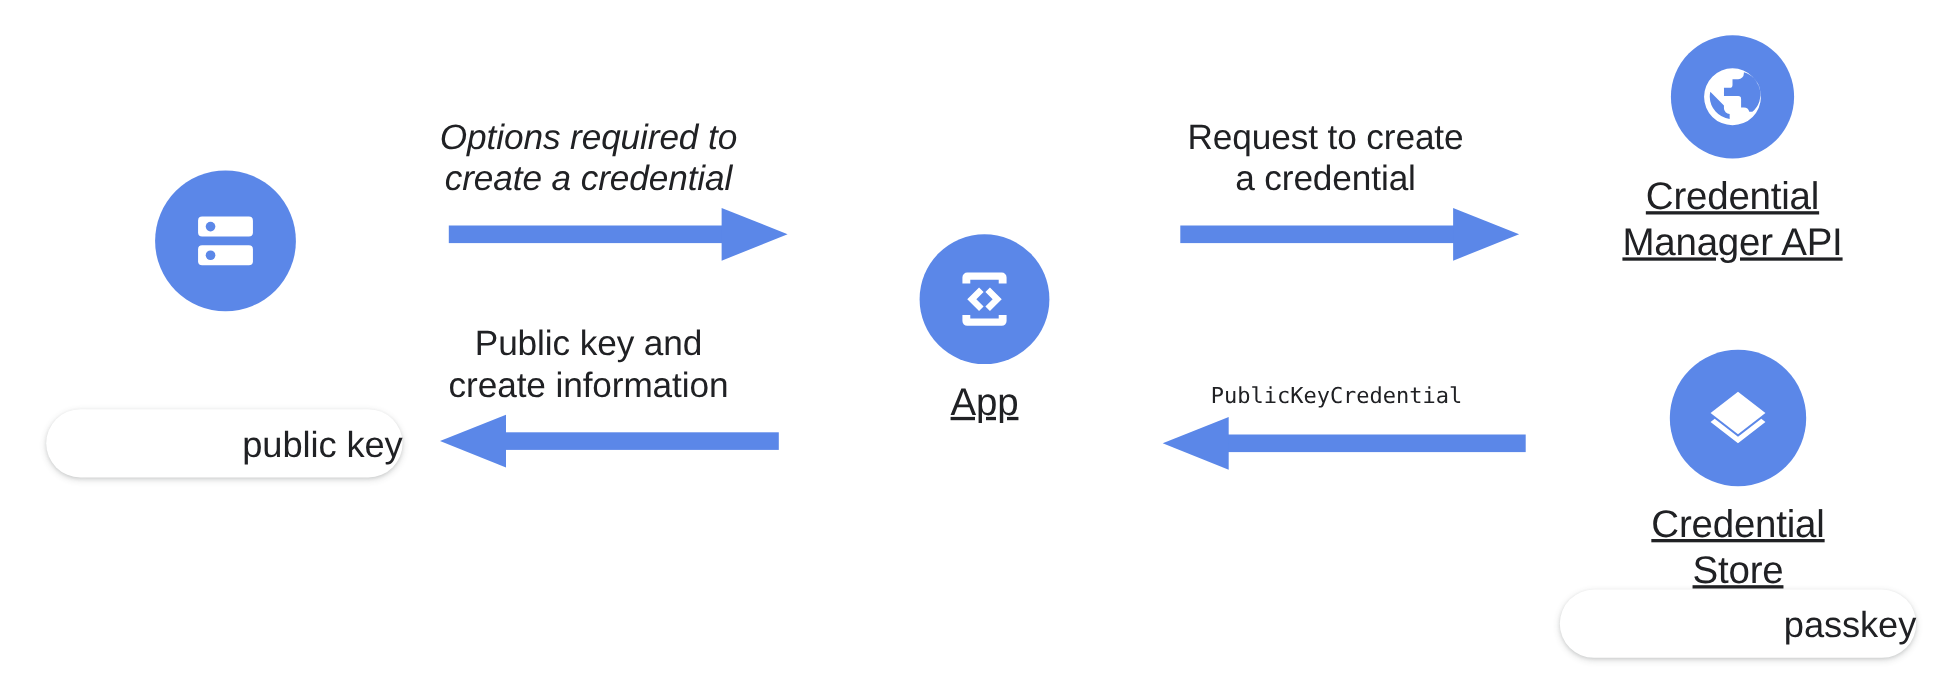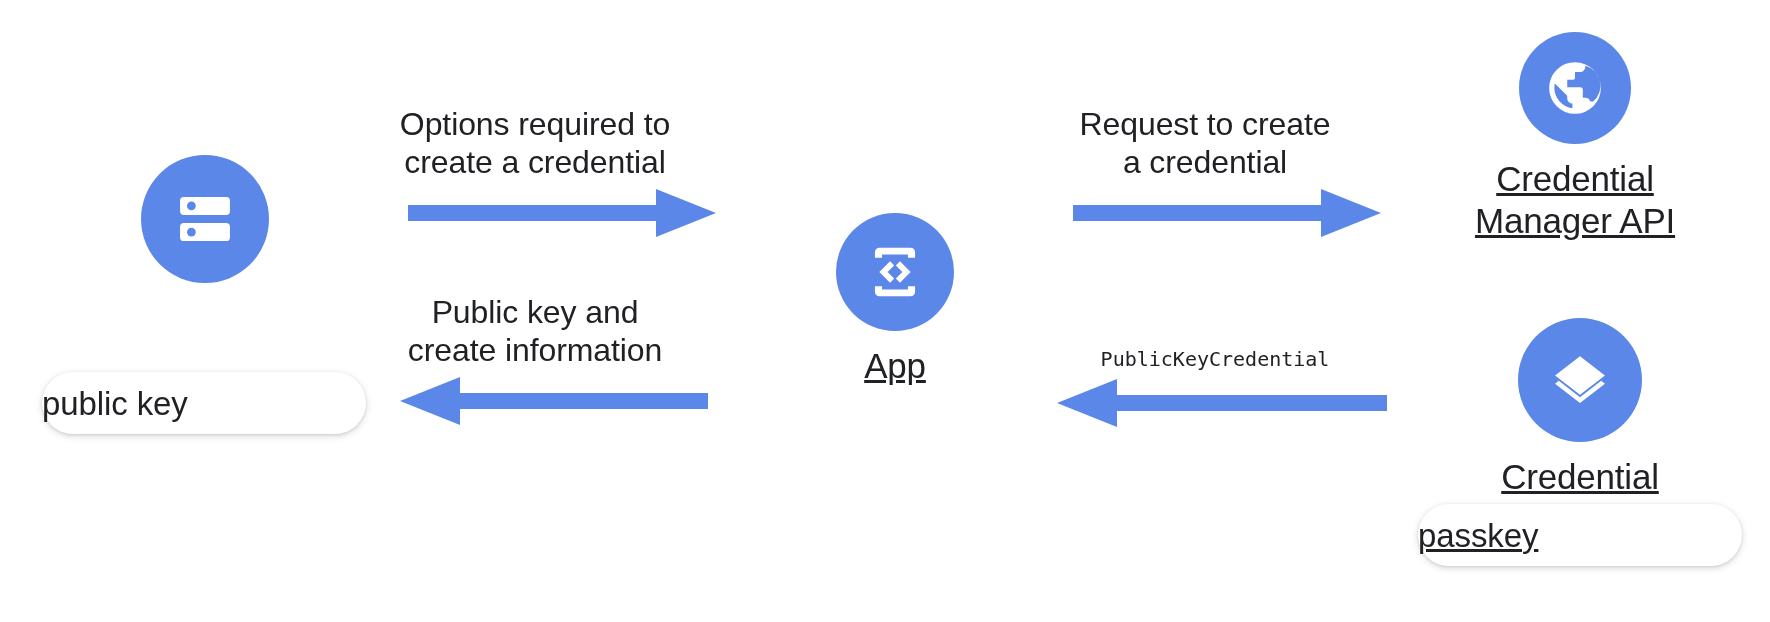--- a/index.html
+++ b/index.html
@@ -51,21 +51,21 @@
   }
 
   
   .pill {
     position: absolute;
     background: #ffffff;
     border-radius: 999px;
     box-shadow: 0 2px 7px rgba(60,64,67,0.20), 0 1px 3px rgba(60,64,67,0.12);
     display: flex;
     align-items: center;
-    justify-content: flex-start;
+    justify-content: flex-end;
     font-size: 33px;
     line-height: 1;
     color: #202124;
     letter-spacing: -0.1px;
   }
 
   
   .arrow {
     position: absolute;
   }
@@ -136,25 +136,25 @@
   <div class="node" style="left:1460px; top:318px; width:240px;">
     <div class="badge" style="width:124px;height:124px;">
       <svg width="68" height="68" viewBox="0 0 24 24">
         <path fill="#ffffff" d="M12 3.6 3.2 10.4 12 17.2l8.8-6.8z"></path>
         <path fill="#ffffff" d="M12 18.05 4.52 12.27 3.2 13.3 12 20.1l8.8-6.8-1.33-1.03z"></path>
       </svg>
     </div>
     <div class="node-label">Credential Store</div>
   </div>
 
-  <div class="pill" style="left:1418px; top:504px; width:324px; height:62px; border-radius:34px;text-decoration:underline;">
+  <div class="pill" style="left:1418px; top:536px; width:324px; height:62px; border-radius:34px;">
     <span>passkey</span>
   </div>
 
-  <div class="arrow-label" style="left:370px; top:105px; width:330px;">Options required to
+  <div class="arrow-label" style="left:370px; top:105px; width:330px;font-style:italic;">Options required to
 create a credential</div>
   <div class="arrow" style="left:408px; top:185px;">
     <svg width="310" height="56" viewBox="0 0 310 56">
       <rect x="0" y="20" width="255" height="16" fill="#5b87e8"></rect>
       <path d="M248 4 L308 28 L248 52 Z" fill="#5b87e8"></path>
     </svg>
   </div>
 
   <div class="arrow-label" style="left:370px; top:293px; width:330px;">Public key and
 create information</div>

